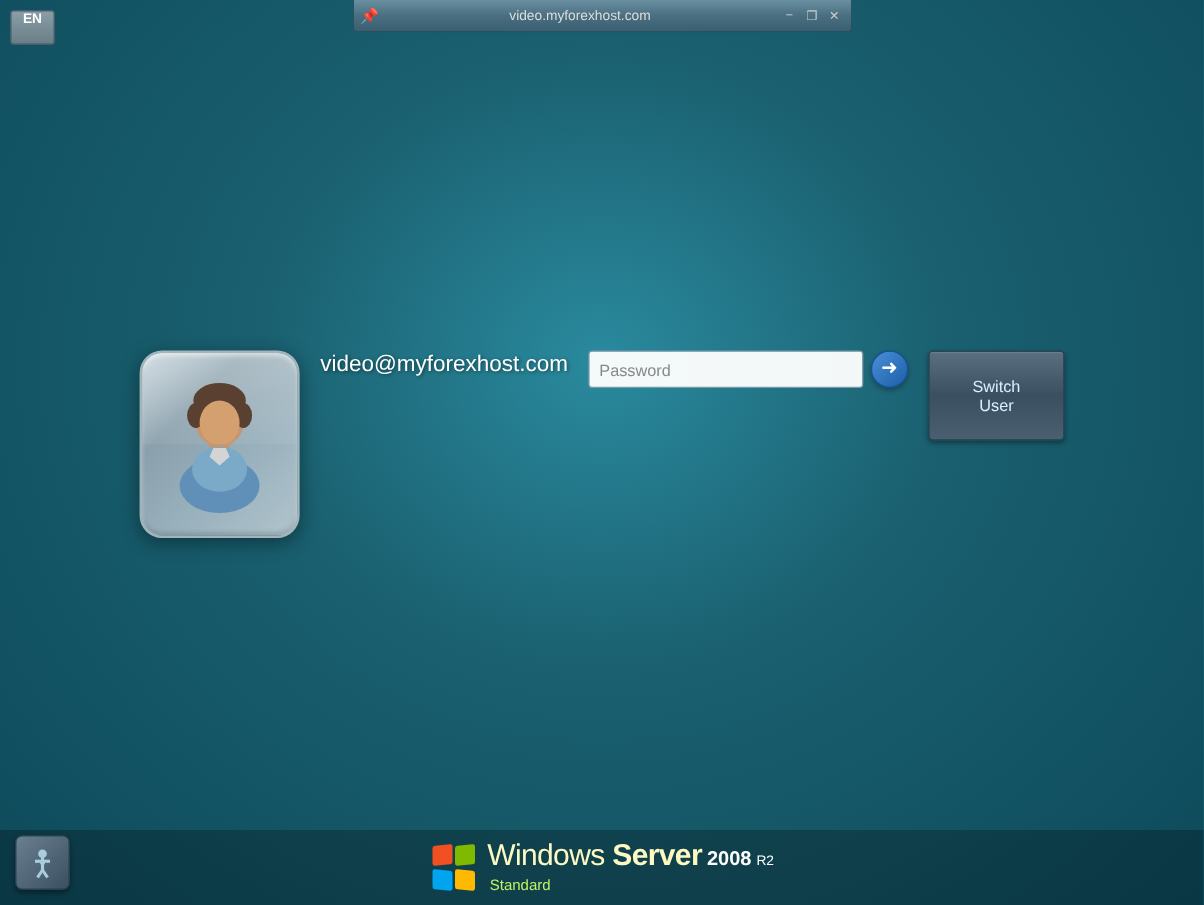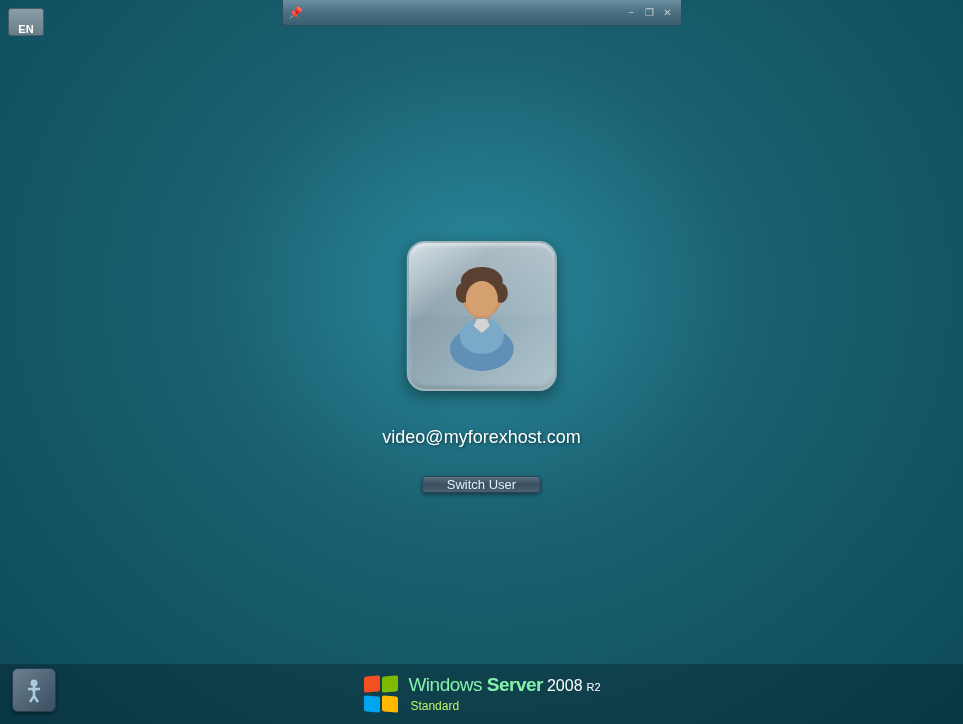--- a/index.html
+++ b/index.html
@@ -71,36 +71,36 @@
     .lang-indicator {
       position: absolute;
       top: 8px;
       left: 8px;
       width: 36px;
       height: 28px;
       background: linear-gradient(to bottom, #8a9ea8 0%, #6a7e88 100%);
       border: 1px solid #4a5e68;
       border-radius: 3px;
       display: flex;
-      align-items: flex-end;
+      align-items: flex-start;
       justify-content: center;
       color: #fff;
       font-size: 11px;
       font-weight: bold;
     }
 
     
     .login-container {
       position: absolute;
       top: 50%;
       left: 50%;
       transform: translate(-50%, -48%);
       display: flex;
-      flex-direction: column;
-      align-items: center;
+      flex-direction: row;
+      align-items: flex-start;
       gap: 16px;
     }
 
     
     .avatar-container {
       width: 150px;
       height: 150px;
       background: linear-gradient(135deg, #c0d0d8 0%, #8aa0ac 30%, #98b0bc 60%, #b0c4cc 100%);
       border-radius: 18px;
       border: 2px solid #a0b4bc;
@@ -186,21 +186,21 @@
       color: white;
       font-size: 16px;
       line-height: 1;
     }
 
     
     .switch-user-btn {
       background: linear-gradient(to bottom, #5a7080 0%, #3a5060 50%, #4a6070 100%);
       border: 1px solid #2a4050;
       border-radius: 4px;
-      padding: 0 24px;
+      padding: 20px 24px;
       color: #ddeeff;
       font-size: 13px;
       cursor: pointer;
       box-shadow: 0 2px 4px rgba(0,0,0,0.4), inset 0 1px 0 rgba(255,255,255,0.1);
     }
 
     
     .bottom-bar {
       position: absolute;
       bottom: 0;
@@ -246,34 +246,34 @@
       align-items: flex-start;
     }
 
     .win-text-row1 {
       display: flex;
       align-items: baseline;
       gap: 4px;
     }
 
     .win-server-text {
-      color: #86efac;
-      font-size: 19px;
+      color: #fef9c3;
+      font-size: 24px;
       font-weight: 300;
       letter-spacing: -0.5px;
     }
 
     .win-server-bold {
       font-weight: 700;
     }
 
     .win-2008-text {
       color: #ffffff;
       font-size: 16px;
-      font-weight: 400;
+      font-weight: 700;
     }
 
     .win-r2-text {
       color: #ffffff;
       font-size: 11px;
       font-weight: 400;
       vertical-align: super;
       text-align: right;
     }
 
@@ -301,20 +301,21 @@
       box-shadow: 0 2px 4px rgba(0,0,0,0.4);
     }
   </style>
 </head>
 <body>
 
 <div class="bg"></div>
 
 <div class="title-bar">
   <span class="title-bar-pin">📌</span>
+  <span class="title-bar-text">video.myforexhost.com</span>
   <div class="title-bar-buttons">
     <span class="title-bar-btn">−</span>
     <span class="title-bar-btn">❐</span>
     <span class="title-bar-btn">✕</span>
   </div>
 </div>
 
 <div class="lang-indicator">
   <span>EN</span>
 </div>
@@ -336,20 +337,26 @@
 
       <ellipse cx="55" cy="88" rx="32" ry="22" fill="#6090b8"></ellipse>
       <ellipse cx="55" cy="75" rx="22" ry="18" fill="#7aaac8"></ellipse>
 
       <path d="M47 65 L55 72 L63 65 L60 58 L50 58 Z" fill="#d4d4d4"></path>
     </svg>
   </div>
 
   <div class="username">video@myforexhost.com</div>
 
+  <div class="password-row">
+    <input type="password" class="password-input" placeholder="Password" style="">
+    <div class="submit-btn">
+      <span class="submit-btn-arrow">➜</span>
+    </div>
+  </div>
 
   <button class="switch-user-btn">
     <span>Switch User</span>
   </button>
 
 </div>
 
 <div class="bottom-bar">
   <div class="windows-logo">
 

